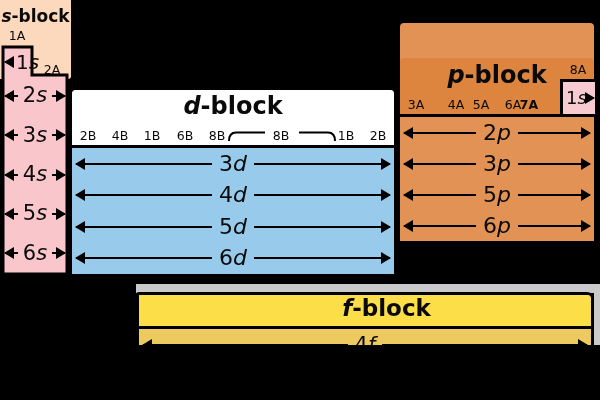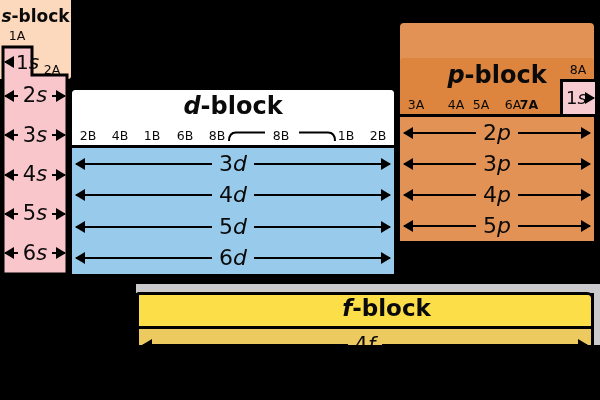--- a/index.html
+++ b/index.html
@@ -185,26 +185,26 @@
         <span class="alabel"><span>2</span><span class="it">p</span></span>
         <span class="aline ah-right"></span>
       </div>
       <div class="arow">
         <span class="aline ah-left"></span>
         <span class="alabel"><span>3</span><span class="it">p</span></span>
         <span class="aline ah-right"></span>
       </div>
       <div class="arow">
         <span class="aline ah-left"></span>
-        <span class="alabel"><span>4</span><span class="it">p</span></span>
-        <span class="aline ah-right"></span>
-      </div>
-      <div class="arow">
-        <span class="aline ah-left"></span>
         <span class="alabel"><span>5</span><span class="it">p</span></span>
+        <span class="aline ah-right"></span>
+      </div>
+      <div class="arow">
+        <span class="aline ah-left"></span>
+        <span class="alabel"><span>6</span><span class="it">p</span></span>
         <span class="aline ah-right"></span>
       </div>
     </div>
   </div>
 
   <div class="abs f-block">
     <div class="f-head">
       <div class="b-title"><span class="it">f</span><span>-block</span></div>
     </div>
     <div class="rows f-rows">

